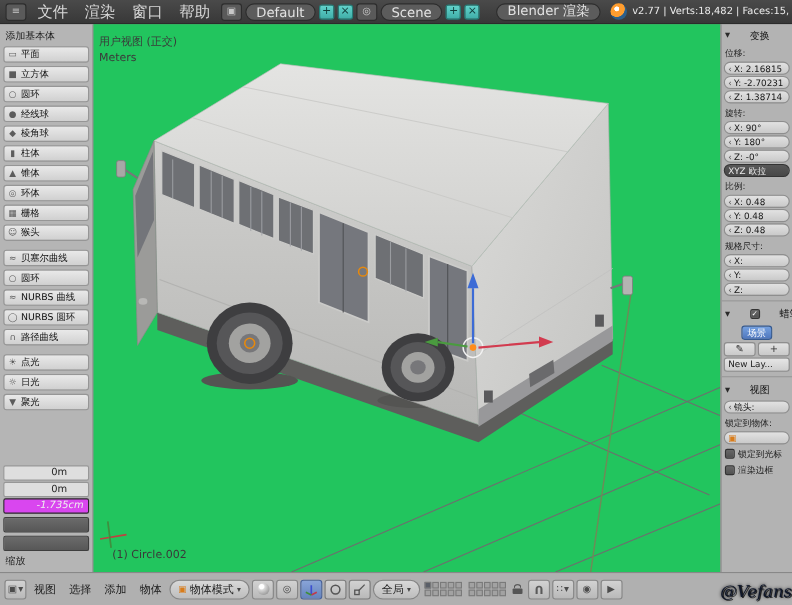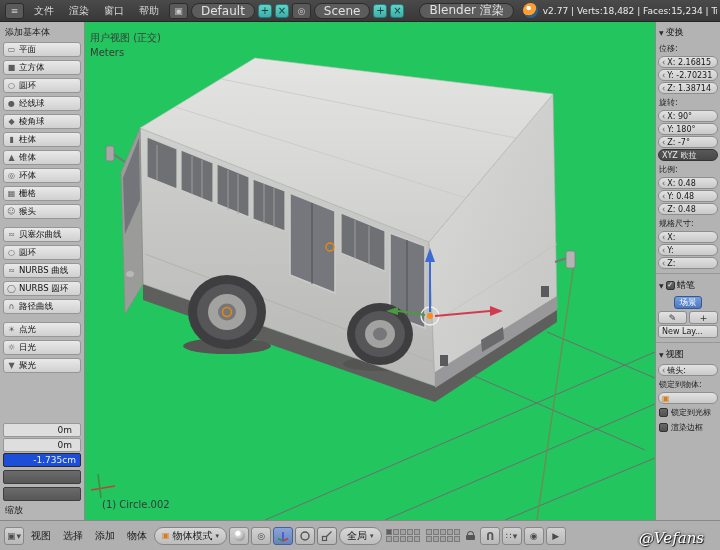--- a/index.html
+++ b/index.html
@@ -7,21 +7,21 @@
   body { font-family:"DejaVu Sans", sans-serif; background:#7d7d7d; overflow:hidden; }
   #app { position:relative; width:720px; height:550px; overflow:hidden; }
 
   
   .topbar { position:absolute; top:0; left:0; right:0; height:22px;
     background:linear-gradient(#4a4a4a,#383838); border-bottom:1px solid #242424;
     display:flex; align-items:center; padding:0 3px; gap:1px; }
   .hdr-iconbtn { width:19px; height:16px; background:#5a5a5a; border:1px solid #2c2c2c;
     border-radius:3px; color:#c8c8c8; font-size:9px; display:flex; align-items:center;
     justify-content:center; margin:0 2px; flex:none; }
-  .hdr-menu { padding:0 7px; font-size:10px; color:#d8d8d8; flex:none; }
+  .hdr-menu { padding:0 7px; font-size:14px; color:#d8d8d8; flex:none; }
   .hdr-field { height:16px; background:#5c5c5c; border:1px solid #2c2c2c; border-radius:8px;
     color:#e2e2e2; font-size:12px; padding:0 9px; display:flex; align-items:center; flex:none; white-space:nowrap; }
   .teal-btn { width:14px; height:14px; border-radius:3px; background:linear-gradient(#63d2cb,#3fae a8);
     background:linear-gradient(#63d2cb,#3faea8); color:#103d3a; font-size:10px; line-height:1;
     display:flex; align-items:center; justify-content:center; margin-left:2px; border:1px solid #237f79; flex:none; }
   .blender-logo { width:15px; height:15px; border-radius:50%; flex:none; margin:0 4px 0 8px;
     background:radial-gradient(circle at 38% 34%, #ffffff 0 2px, #ff9d2e 2.5px 7px, #2d5f8a 7.5px); }
   .hdr-stats { flex:1; min-width:0; overflow:hidden; white-space:nowrap; color:#ececec; font-size:9px; }
   .engine-dd { margin-left:14px; }
 
@@ -31,40 +31,40 @@
   .shelf-title { font-size:9px; color:#1d1d1d; padding:1px 0 3px 2px; white-space:nowrap;font-family:Liberation Serif, serif; }
   .shelf-group { margin-bottom:8px; }
   .shelf-btn { width:100%; height:15px; margin-bottom:3px;
     background:linear-gradient(#e9e9e9,#d0d0d0); border:1px solid #969696; border-radius:3px;
     display:flex; align-items:center; gap:3px; font-size:8.5px; color:#111; padding-left:3px;
     white-space:nowrap; overflow:hidden; }
   .shelf-btn .icn { font-size:8px; color:#5c5c5c; width:9px; text-align:center; flex:none; }
   .redo { position:absolute; left:3px; right:3px; bottom:3px; }
   .redo-field { height:14px; background:#dedede; border:1px solid #979797; border-radius:2px;
     font-size:9px; color:#222; display:flex; align-items:center; justify-content:flex-end;
-    padding:0 8px; margin-bottom:1px; }
-  .redo-dark { height:14px; background:#1d4ed8; border:1px solid #2a2a2a; border-radius:2px;
+    padding:0 19px; margin-bottom:1px; }
+  .redo-dark { height:14px; background:#d946ef; border:1px solid #2a2a2a; border-radius:2px;
     color:#efefef; font-size:9px; display:flex; align-items:center; justify-content:flex-end;
-    padding:0 4px; margin-bottom:3px; }
+    padding:0 4px; margin-bottom:3px;font-style:italic; }
   .redo-btn { height:14px; background:linear-gradient(#6b6b6b,#575757); border:1px solid #3e3e3e;
     border-radius:2px; margin-bottom:3px; }
   .redo-title { font-size:9px; color:#1d1d1d; padding-left:2px; }
 
   
   .viewport { position:absolute; left:85px; top:22px; right:65px; bottom:30px; background:#22c55e; overflow:hidden; }
   .viewport svg { position:absolute; left:0; top:0; }
   .vp-label { position:absolute; font-size:10px; color:#3a3a3a; white-space:nowrap; }
   .vp-view { left:5px; top:9px; }
   .vp-unit { left:5px; top:25px; }
   .vp-object { left:17px; bottom:10px;text-align:center; }
 
   
   .npanel { position:absolute; right:0; top:22px; width:65px; bottom:30px;
     background:#b3b3b3; border-left:1px solid #8a8a8a; overflow:hidden; padding-top:1px; }
-  .np-header { display:flex; align-items:center; gap:2px; font-size:9px; color:#121212; padding:3px 3px 2px 3px; white-space:nowrap; }
+  .np-header { display:flex; align-items:center; gap:18px; font-size:9px; color:#121212; padding:3px 3px 2px 3px; white-space:nowrap; }
   .np-header .tri { font-size:6px; color:#2a2a2a; }
   .np-label { font-size:8px; color:#1f1f1f; padding:2px 3px 1px 3px; white-space:nowrap; }
   .np-field { height:12px; margin:1px 2px; background:linear-gradient(#e2e2e2,#c9c9c9);
     border:1px solid #8e8e8e; border-radius:6px; font-size:8px; color:#161616;
     display:flex; align-items:center; gap:2px; padding:0 3px; overflow:hidden; white-space:nowrap; }
   .np-field .arr { font-size:8px; color:#555; flex:none; }
   .np-dark { background:linear-gradient(#585858,#474747); color:#e9e9e9; border-color:#333; }
   .np-blue { height:13px; margin:2px 18px; background:linear-gradient(#74a0e0,#4f77bd);
     border:1px solid #35598f; border-radius:3px; color:#fff; font-size:8.5px;
     display:flex; align-items:center; justify-content:center; }
@@ -96,22 +96,22 @@
   .manip { width:20px; height:18px; border:1px solid #7d7d7d; border-radius:3px; flex:none;
     background:linear-gradient(#d2d2d2,#b9b9b9); display:flex; align-items:center; justify-content:center; }
   .manip.active { background:linear-gradient(#89a4d8,#6584bd); border-color:#46619a; }
   .layers { display:grid; grid-template-columns:repeat(5,6px); grid-auto-rows:6px; gap:1px; margin:0 2px; flex:none; }
   .layers i { display:block; background:#a2a2a2; border:1px solid #7a7a7a; }
   .layers i.active { background:#5a5f68; }
   .lockwrap { width:14px; display:flex; flex-direction:column; align-items:center; flex:none; }
   .lock-shackle { width:7px; height:4px; border:1.5px solid #555; border-bottom:none; border-radius:4px 4px 0 0; }
   .lock-body { width:9px; height:5px; background:#555; border-radius:1px; }
   .magnet { display:inline-block; transform:rotate(180deg); font-weight:bold; color:#5a5a5a; font-size:10px; }
-  .watermark { position:absolute; right:16px; bottom:3px; font-family:"DejaVu Serif", serif;
-    font-style:italic; font-size:15px; color:#ffffff; z-index:50;
+  .watermark { position:absolute; right:0; bottom:3px; font-family:"DejaVu Serif", serif;
+    font-style:italic; font-size:15px; color:#0f172a; z-index:50;
     text-shadow:0 0 3px #000, 1px 1px 0 #333; }
 </style>
 </head>
 <body>
 <div id="app">
 
 <div class="topbar">
   <div class="hdr-iconbtn">
         <span>≡</span>
       </div>
@@ -375,21 +375,21 @@
   <div class="np-field">
         <span class="arr">‹</span>
         <span>X: 90°</span>
       </div>
   <div class="np-field">
         <span class="arr">‹</span>
         <span>Y: 180°</span>
       </div>
   <div class="np-field">
         <span class="arr">‹</span>
-        <span>Z: -7°</span>
+        <span>Z: -0°</span>
       </div>
   <div class="np-field np-dark">
         <span>XYZ 欧拉</span>
       </div>
   <div class="np-label">比例:</div>
   <div class="np-field">
         <span class="arr">‹</span>
         <span>X: 0.48</span>
       </div>
   <div class="np-field">

